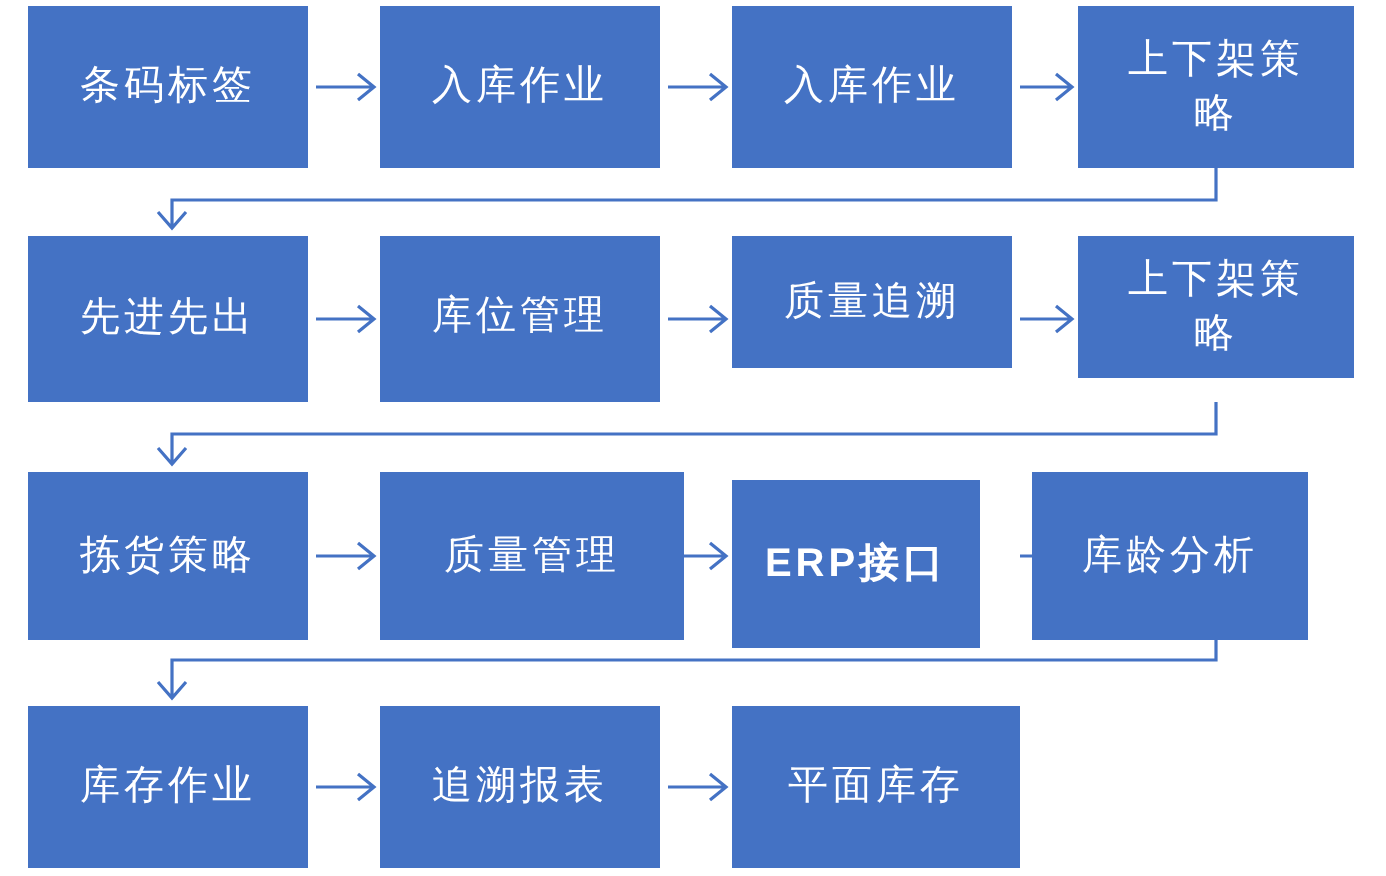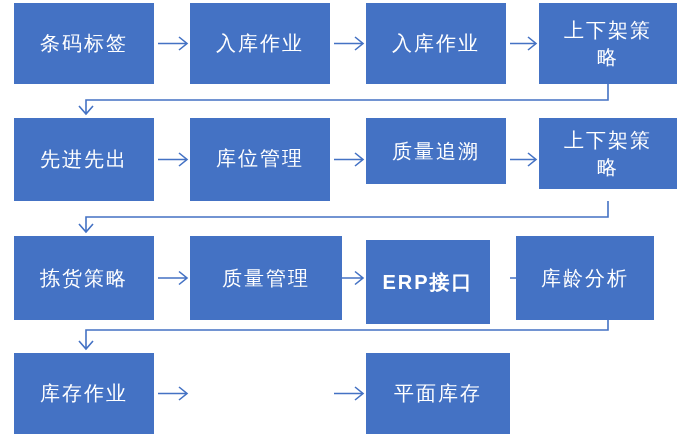--- a/index.html
+++ b/index.html
@@ -86,15 +86,16 @@
   <div class="box" style="left:190px; top:118px; width:140px; height:83px;font-family:Liberation Mono, monospace;">库位管理</div>
   <div class="box" style="left:366px; top:118px; width:140px; height:66px;">质量追溯</div>
   <div class="box" style="left:539px; top:118px; width:138px; height:71px;">上下架策略</div>
 
   <div class="box" style="left:14px;  top:236px; width:140px; height:84px;">拣货策略</div>
   <div class="box" style="left:190px; top:236px; width:152px; height:84px;">质量管理</div>
   <div class="box" style="left:366px; top:240px; width:124px; height:84px;font-weight:bold;">ERP接口</div>
   <div class="box" style="left:516px; top:236px; width:138px; height:84px;">库龄分析</div>
 
   <div class="box" style="left:14px;  top:353px; width:140px; height:81px;">库存作业</div>
+  <div class="box" style="left:190px; top:353px; width:140px; height:81px;">追溯报表</div>
   <div class="box" style="left:366px; top:353px; width:144px; height:81px;">平面库存</div>
 
 </div>
 
 </body></html>

